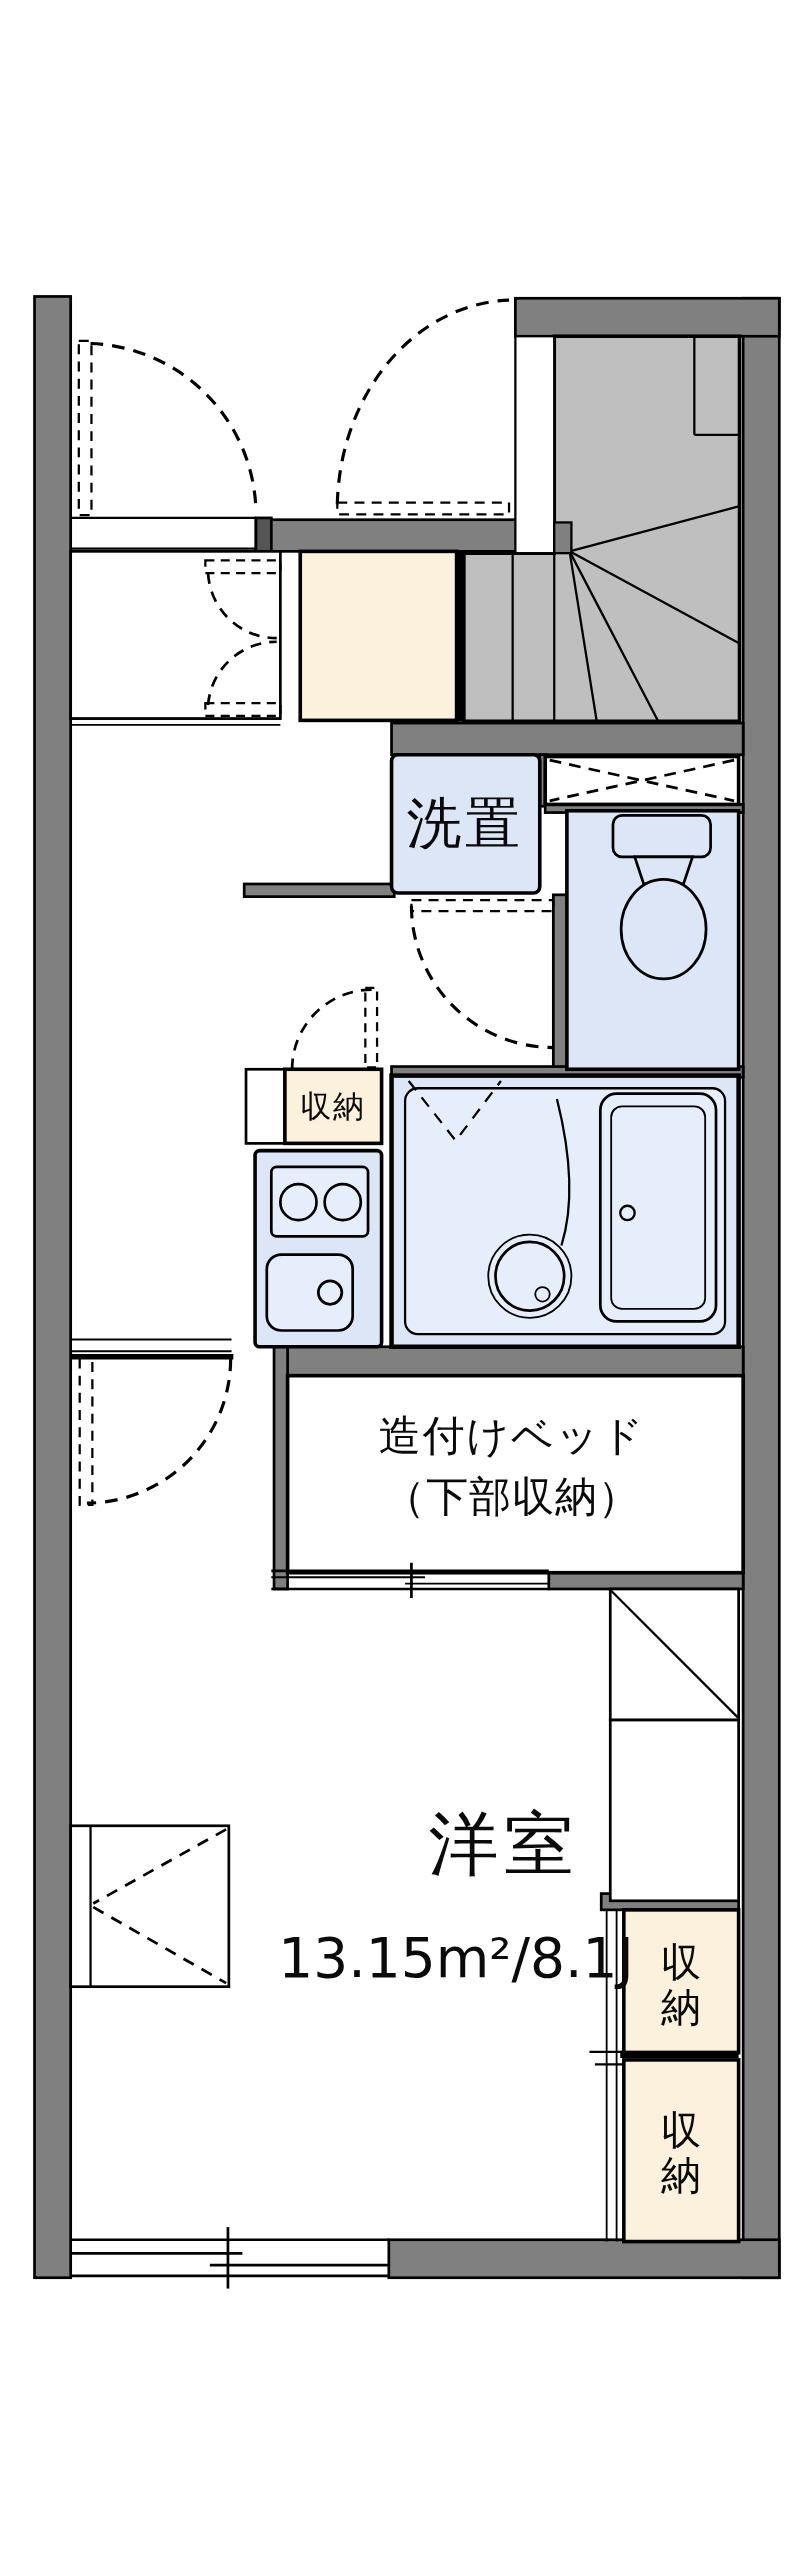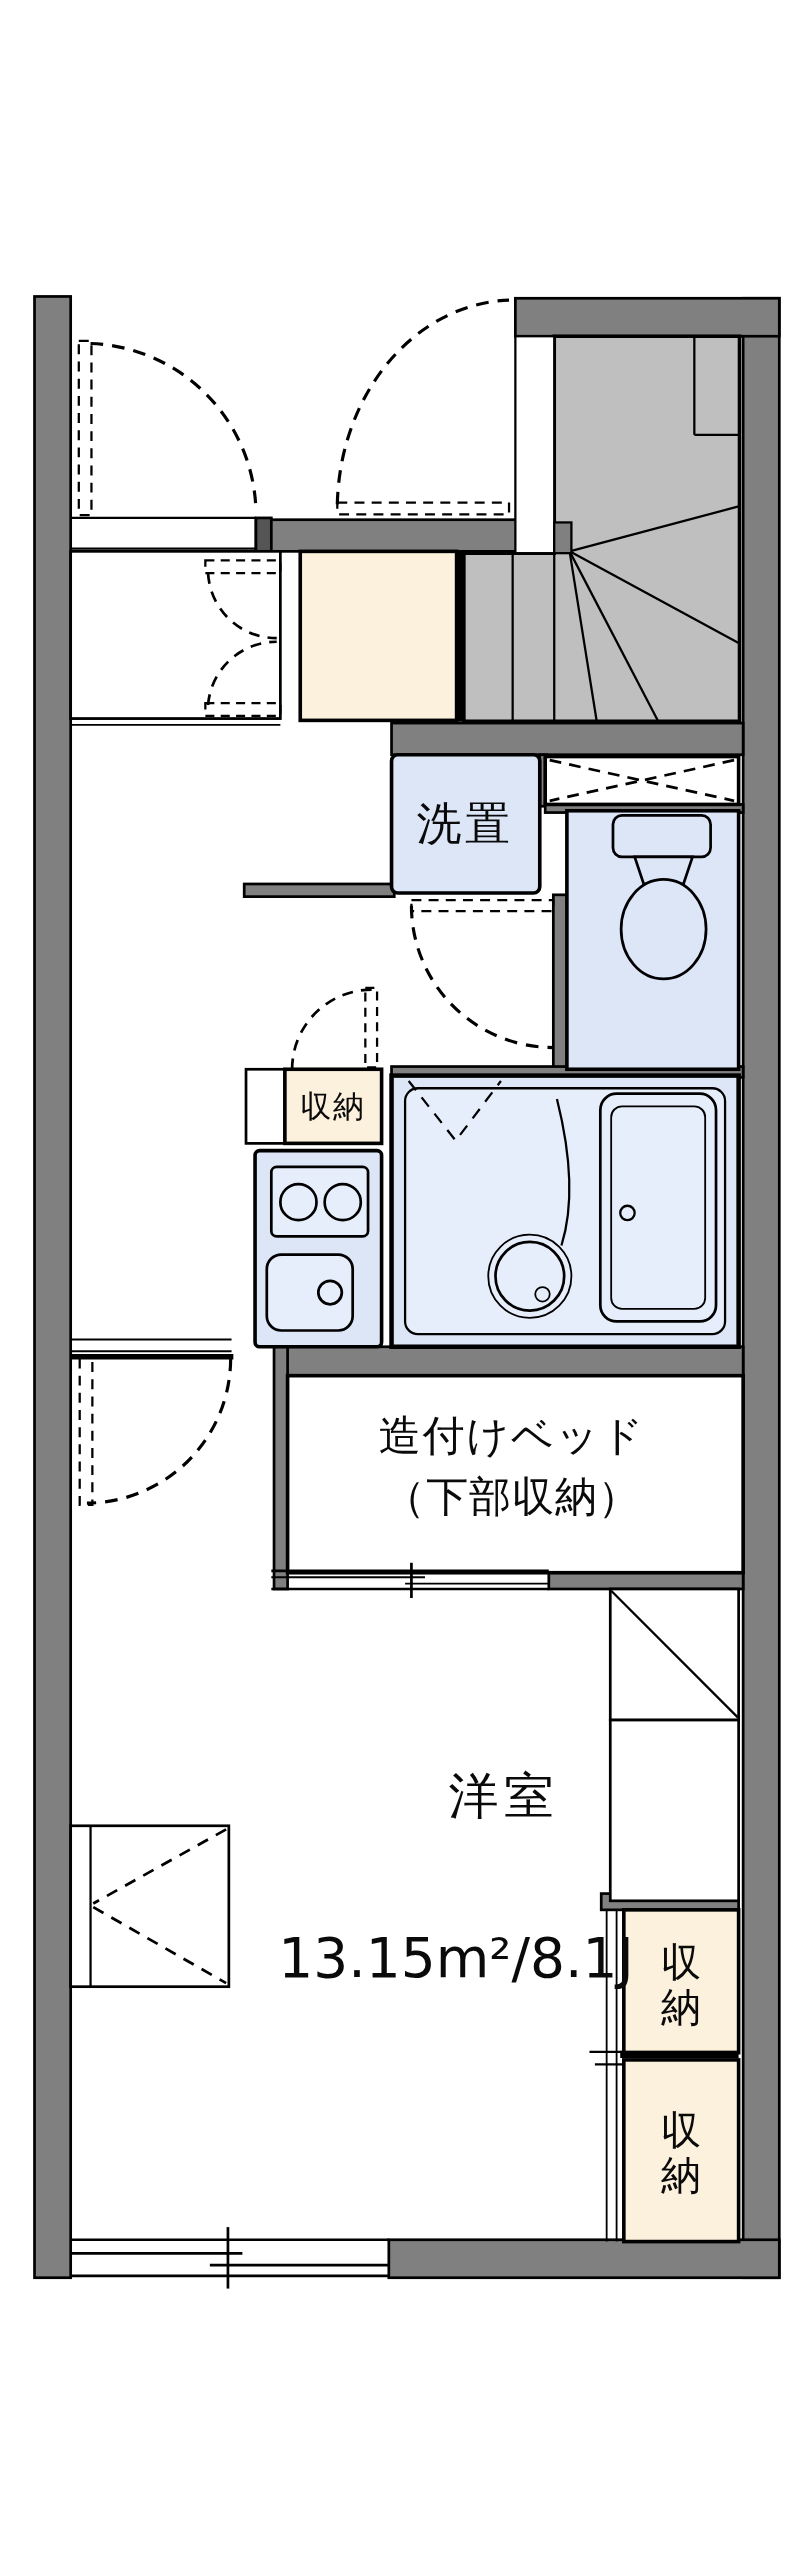--- a/index.html
+++ b/index.html
@@ -1,25 +1,25 @@
 <!DOCTYPE html>
 <html style="font-size:14.5px"><head>
 <meta charset="utf-8">
 <style>
   html,body{margin:0;padding:0;background:#fff;}
   #plan{position:relative;width:812px;height:2576px;background:#ffffff;overflow:hidden;
         font-family:"DejaVu Sans","Liberation Sans",sans-serif;}
   #plan svg{position:absolute;left:0;top:0;}
   .lbl{position:absolute;transform:translate(-50%,-50%);text-align:center;color:#0a0a0a;
        white-space:nowrap;line-height:1.15;}
-  .lbl-washer{left:465px;top:824px;font-size:45px;letter-spacing:3.6px;}
+  .lbl-washer{left:465px;top:824px;font-size:55px;letter-spacing:3.6px;}
   .lbl-kstorage{left:333px;top:1107px;font-size:31px;letter-spacing:1.8px;}
   .lbl-bed1{left:512px;top:1436px;font-size:42px;letter-spacing:1.8px;}
   .lbl-bed2{left:512px;top:1497px;font-size:42px;letter-spacing:0.9px;}
-  .lbl-room{left:504px;top:1797px;font-size:50px;letter-spacing:5.4px;}
+  .lbl-room{left:504px;top:1844px;font-size:70px;letter-spacing:5.4px;}
   .lbl-area{left:456px;top:1959px;font-size:55px;}
   .lbl-vert{width:1.15em;white-space:normal;word-break:break-all;line-height:1.12;
             font-size:40px;}
   .lbl-st1{left:681px;top:1985px;}
   .lbl-st2{left:681px;top:2153px;}
 </style>
 </head>
 <body>
 
 <div id="plan">

